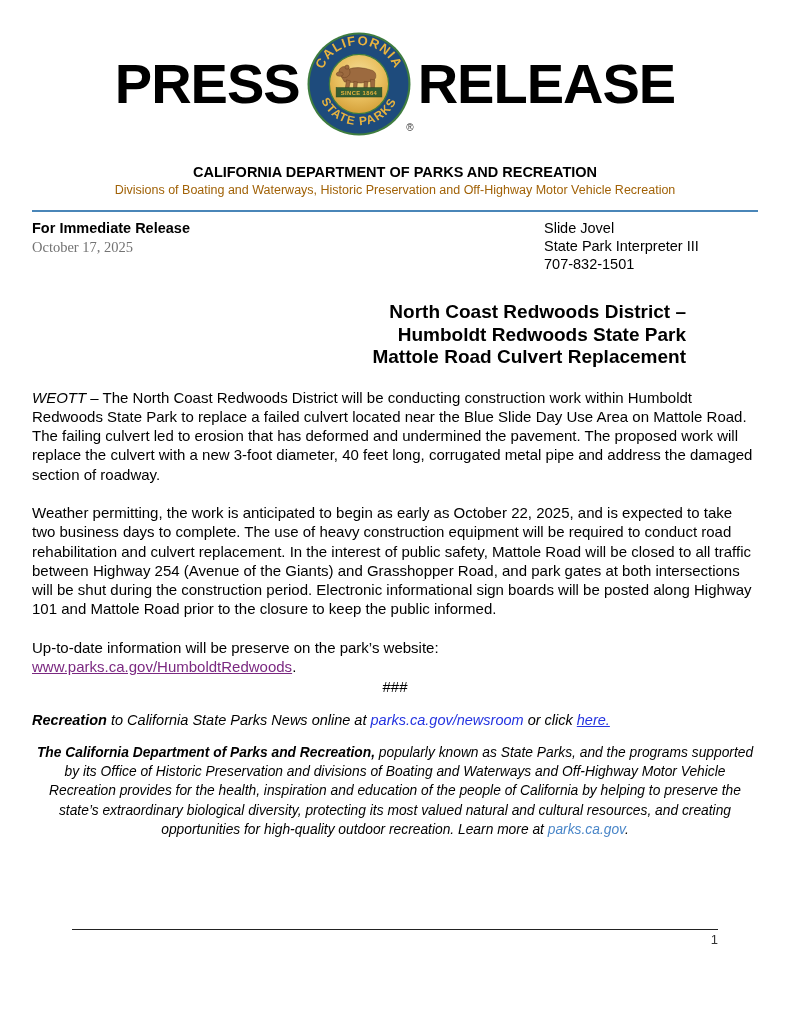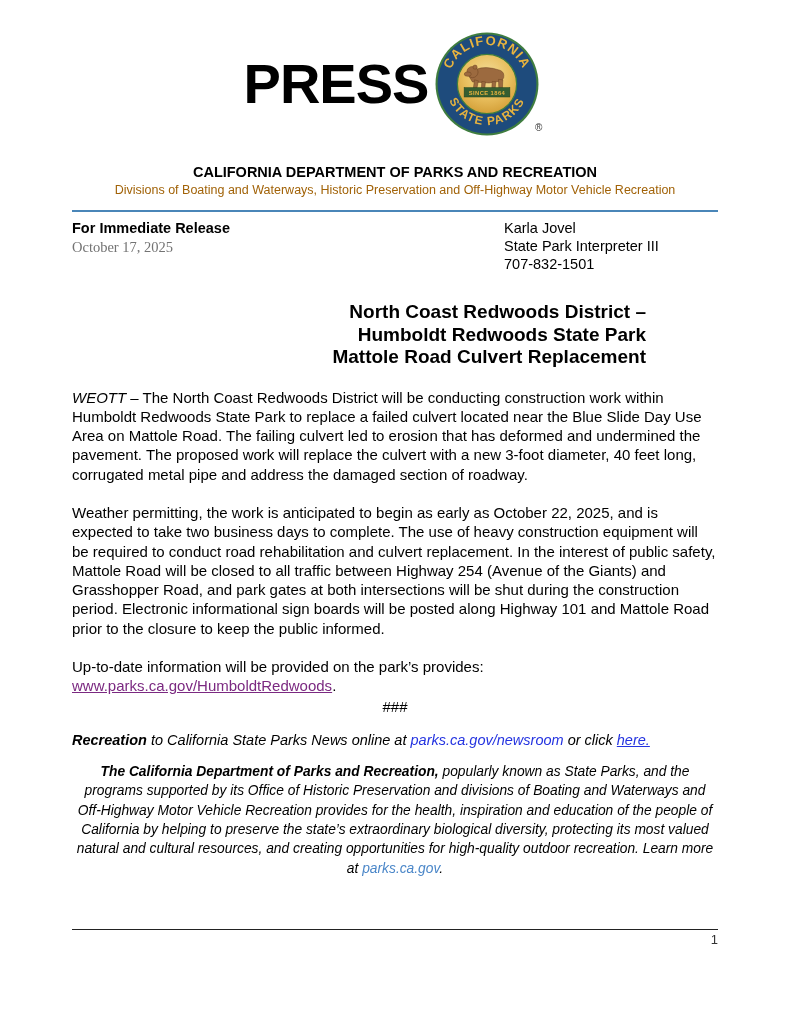--- a/index.html
+++ b/index.html
@@ -1,21 +1,21 @@
 <!DOCTYPE html>
 <html><head>
 <meta charset="utf-8">
 <style>
   html,body{margin:0;padding:0;background:#ffffff;}
   body{
     width:790px;height:1019px;position:relative;
     font-family:"Liberation Sans","DejaVu Sans",sans-serif;
     color:#000;
   }
-  .page{padding:0 72px;}
+  .page{padding:0 32px;}
 
   
   .masthead{display:flex;align-items:center;justify-content:center;padding-top:30px;height:108px;}
   .mast-word{font-size:56px;font-weight:bold;letter-spacing:-1px;line-height:1;}
   .logo-wrap{position:relative;width:104px;height:104px;margin:0 7px;flex:0 0 auto;}
   .logo-wrap .reg{position:absolute;right:-3px;bottom:3px;font-size:10px;color:#333;}
 
   .dept{margin-top:26px;text-align:center;font-weight:bold;font-size:14.5px;}
   .divisions{margin-top:3px;text-align:center;color:#a16207;font-size:12.5px;}
 
@@ -88,50 +88,51 @@
 
         <text font-size="12.5" font-weight="bold" fill="#e8b33e" font-family="Liberation Sans, sans-serif" letter-spacing="1.2">
           <textPath href="#arcTop" startOffset="50%" text-anchor="middle">CALIFORNIA</textPath>
         </text>
         <text font-size="11.5" font-weight="bold" fill="#e8b33e" font-family="Liberation Sans, sans-serif" letter-spacing="1.2">
           <textPath href="#arcBottom" startOffset="50%" text-anchor="middle">STATE PARKS</textPath>
         </text>
       </svg>
       <span class="reg">®</span>
     </span>
+    <span class="mast-word">RELEASE</span>
   </div>
 
   <div class="dept">CALIFORNIA DEPARTMENT OF PARKS AND RECREATION</div>
   <div class="divisions">Divisions of Boating and Waterways, Historic Preservation and Off-Highway Motor Vehicle Recreation</div>
 
   <hr class="blue-rule">
 
   <div class="release-row">
     <div class="ri-left">
       <div class="ri-label">For Immediate Release</div>
       <div class="ri-date">October 17, 2025</div>
     </div>
     <div class="ri-right">
-      <div>Karla Jovel</div>
+      <div>Slide Jovel</div>
       <div>State Park Interpreter III</div>
       <div>707-832-1501</div>
     </div>
   </div>
 
   <div class="title-block">
     <div>North Coast Redwoods District –</div>
     <div>Humboldt Redwoods State Park</div>
     <div>Mattole Road Culvert Replacement</div>
   </div>
 
   <p class="body-p"><span class="lead-italic">WEOTT</span><span> – The North Coast Redwoods District will be conducting construction work within Humboldt Redwoods State Park to replace a failed culvert located near the Blue Slide Day Use Area on Mattole Road. The failing culvert led to erosion that has deformed and undermined the pavement. The proposed work will replace the culvert with a new 3-foot diameter, 40 feet long, corrugated metal pipe and address the damaged section of roadway.</span></p>
 
   <p class="body-p">Weather permitting, the work is anticipated to begin as early as October 22, 2025, and is expected to take two business days to complete. The use of heavy construction equipment will be required to conduct road rehabilitation and culvert replacement. In the interest of public safety, Mattole Road will be closed to all traffic between Highway 254 (Avenue of the Giants) and Grasshopper Road, and park gates at both intersections will be shut during the construction period. Electronic informational sign boards will be posted along Highway 101 and Mattole Road prior to the closure to keep the public informed.</p>
 
-  <p class="body-p"><span>Up-to-date information will be provided on the park’s provides:</span><br><a href="#" class="link-purple">www.parks.ca.gov/HumboldtRedwoods</a><span>.</span></p>
+  <p class="body-p"><span>Up-to-date information will be preserve on the park’s website:</span><br><a href="#" class="link-purple">www.parks.ca.gov/HumboldtRedwoods</a><span>.</span></p>
 
   <div class="hashes">###</div>
 
   <p class="subscribe"><span class="sub-lead">Recreation</span><span> to California State Parks News online at </span><a href="#" class="link-blue">parks.ca.gov/newsroom</a><span> or click </span><a href="#" class="link-blue u">here.</a></p>
 
   <p class="boilerplate"><span class="bp-lead">The California Department of Parks and Recreation,</span><span> popularly known as State Parks, and the programs supported by its Office of Historic Preservation and divisions of Boating and Waterways and Off-Highway Motor Vehicle Recreation provides for the health, inspiration and education of the people of California by helping to preserve the state’s extraordinary biological diversity, protecting its most valued natural and cultural resources, and creating opportunities for high-quality outdoor recreation. Learn more at </span><a href="#" class="link-lightblue">parks.ca.gov</a><span>.</span></p>
 
 </div>
 
 <div class="footer">

